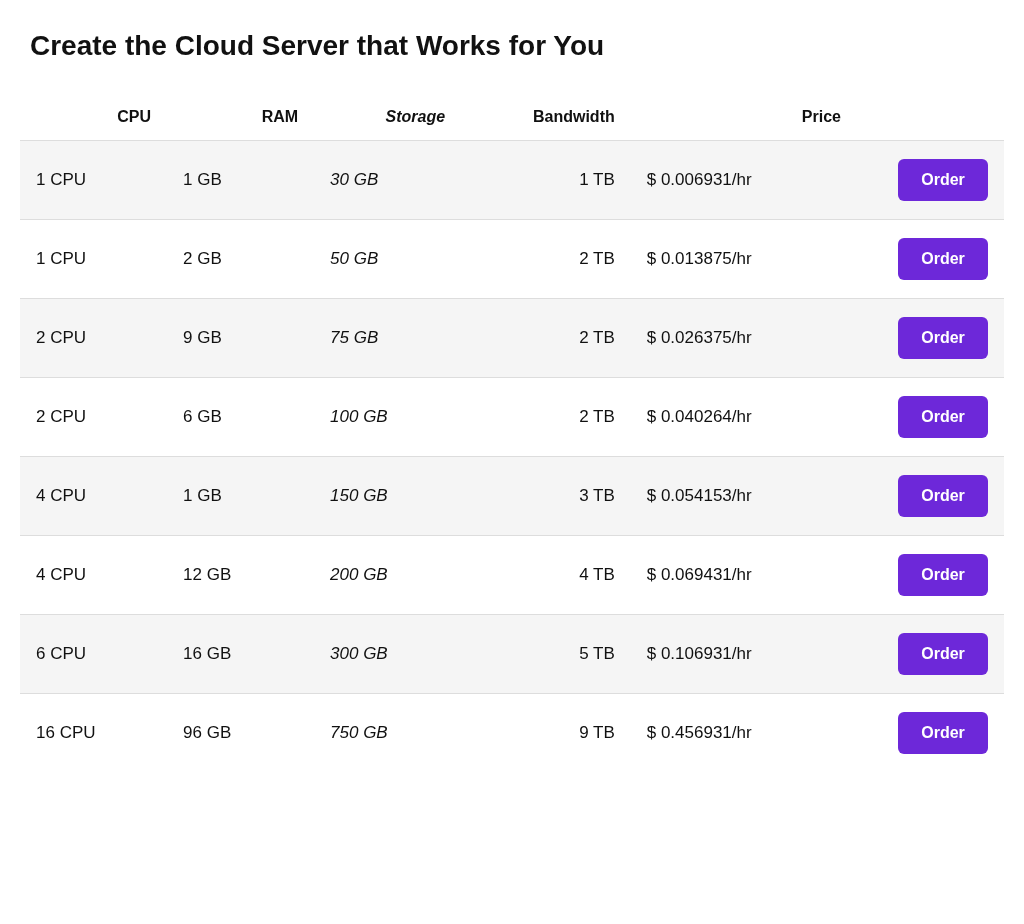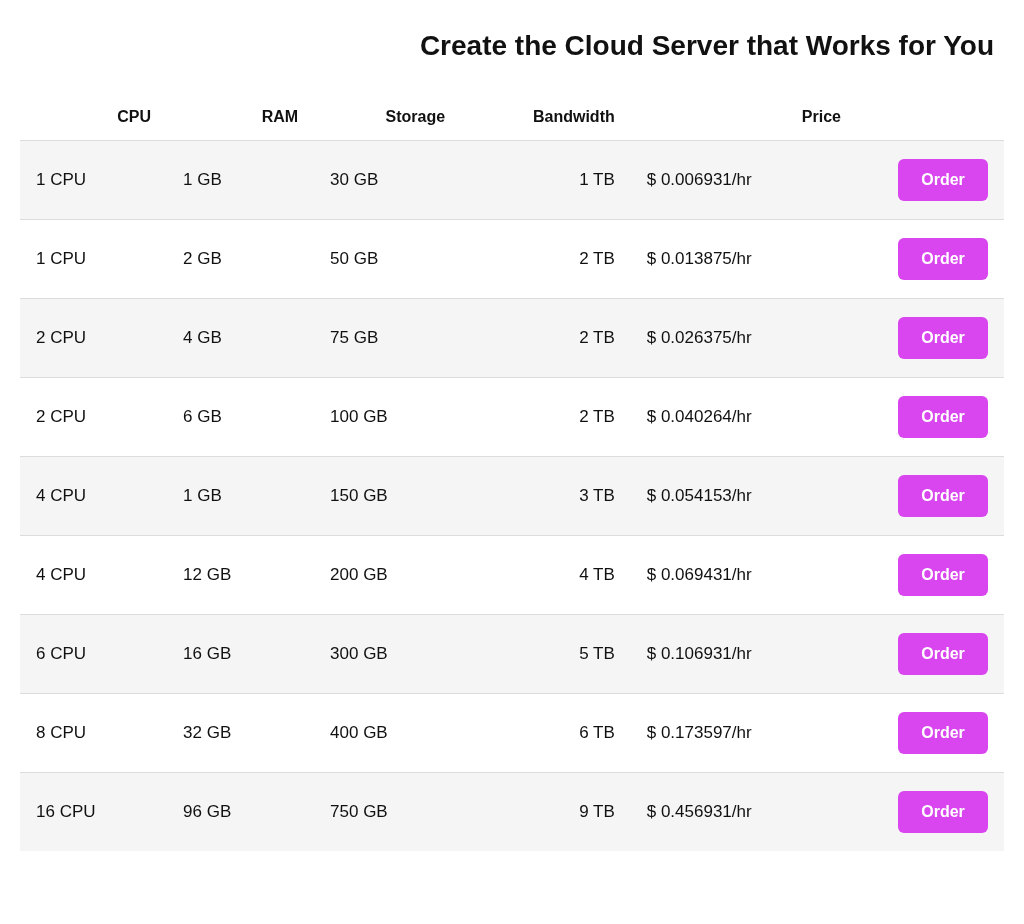--- a/index.html
+++ b/index.html
@@ -17,21 +17,21 @@
       min-height: 924px;
       padding: 30px 20px;
     }
 
     .container {
       width: 100%;
       max-width: 1024px;
     }
 
     .page-title {
-      text-align: right;
+      text-align: left;
       font-size: 28px;
       font-weight: 800;
       color: #111111;
       margin-bottom: 36px;
       padding: 0 10px;
     }
 
     .server-table {
       width: 100%;
       border-collapse: collapse;
@@ -59,34 +59,34 @@
     }
 
     .server-table tbody tr td {
       padding: 18px 16px;
       font-size: 17px;
       color: #111111;
       vertical-align: middle;
     }
 
     .order-btn {
-      background-color: #d946ef;
+      background-color: #6d28d9;
       color: #ffffff;
       border: none;
       border-radius: 6px;
       padding: 12px 22px;
       font-size: 16px;
       font-weight: 700;
       cursor: pointer;
       min-width: 90px;
     }
 
     .col-cpu { width: 130px; }
     .col-ram { width: 130px; }
-    .col-storage { width: 130px; }
+    .col-storage { width: 130px; font-style: italic; }
     .col-bandwidth { width: 150px; text-align: right; }
     .col-price { width: 200px; }
     .col-action { width: 130px; text-align: right; padding-right: 10px; }
   </style>
 </head>
 <body>
 
 <div class="container">
   <h1 class="page-title">Create the Cloud Server that Works for You</h1>
 
@@ -113,21 +113,21 @@
         <tr>
           <td class="col-cpu">1 CPU</td>
           <td class="col-ram">2 GB</td>
           <td class="col-storage">50 GB</td>
           <td class="col-bandwidth">2 TB</td>
           <td class="col-price">$ 0.013875/hr</td>
           <td class="col-action" style="text-align: right;"><button class="order-btn">Order</button></td>
         </tr>
         <tr>
           <td class="col-cpu">2 CPU</td>
-          <td class="col-ram">4 GB</td>
+          <td class="col-ram">9 GB</td>
           <td class="col-storage">75 GB</td>
           <td class="col-bandwidth">2 TB</td>
           <td class="col-price">$ 0.026375/hr</td>
           <td class="col-action" style="text-align: right;"><button class="order-btn">Order</button></td>
         </tr>
         <tr>
           <td class="col-cpu">2 CPU</td>
           <td class="col-ram">6 GB</td>
           <td class="col-storage">100 GB</td>
           <td class="col-bandwidth">2 TB</td>
@@ -152,28 +152,20 @@
         </tr>
         <tr>
           <td class="col-cpu">6 CPU</td>
           <td class="col-ram">16 GB</td>
           <td class="col-storage">300 GB</td>
           <td class="col-bandwidth">5 TB</td>
           <td class="col-price">$ 0.106931/hr</td>
           <td class="col-action" style="text-align: right;"><button class="order-btn">Order</button></td>
         </tr>
         <tr>
-          <td class="col-cpu">8 CPU</td>
-          <td class="col-ram">32 GB</td>
-          <td class="col-storage">400 GB</td>
-          <td class="col-bandwidth">6 TB</td>
-          <td class="col-price">$ 0.173597/hr</td>
-          <td class="col-action" style="text-align: right;"><button class="order-btn">Order</button></td>
-        </tr>
-        <tr>
           <td class="col-cpu">16 CPU</td>
           <td class="col-ram">96 GB</td>
           <td class="col-storage">750 GB</td>
           <td class="col-bandwidth">9 TB</td>
           <td class="col-price">$ 0.456931/hr</td>
           <td class="col-action" style="text-align: right;"><button class="order-btn">Order</button></td>
         </tr>
       </tbody>
   </table>
 </div>

